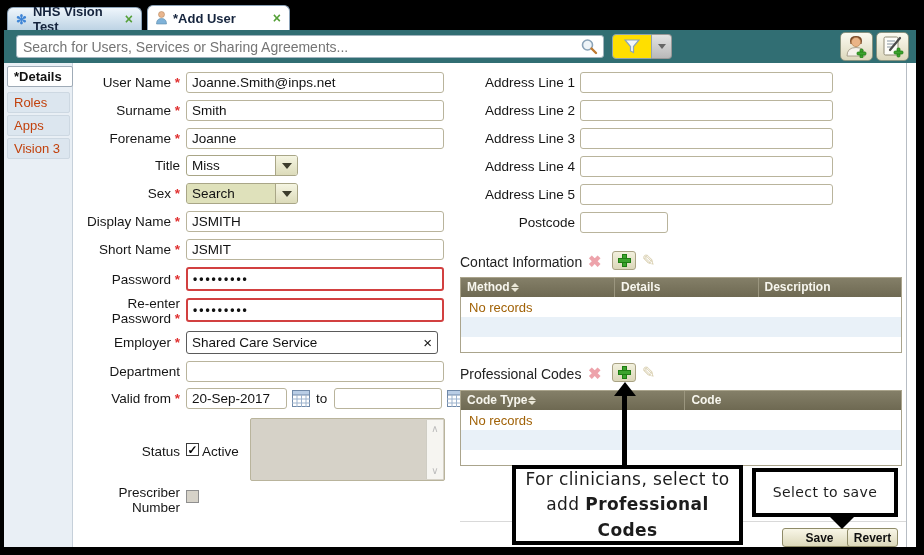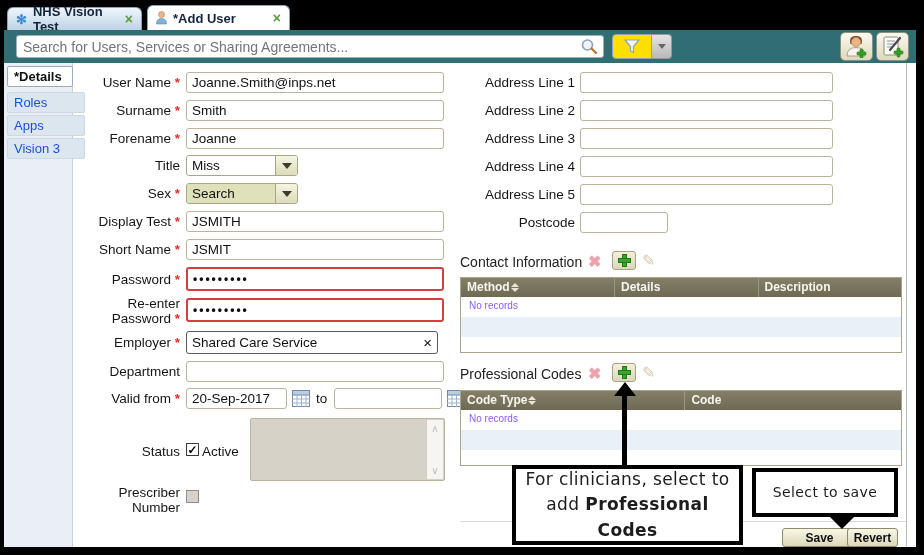--- a/index.html
+++ b/index.html
@@ -33,22 +33,22 @@
           border-top:5px solid #666;}
   .toolbtn{top:2px;width:33px;height:29px;background:linear-gradient(#fbfaf0,#ddd8bd);
            border:1px solid #87927f;border-radius:5px;display:flex;align-items:center;justify-content:center;}
 
   
   .content{left:0;top:59px;width:912px;height:484px;background:#fff;}
   .edge-r{left:902px;top:0;width:1px;height:484px;background:#b7bdc4;}
 
   
   .sidebar{left:0;top:0;width:69px;height:484px;background:#e9eff5;border-right:1px solid #c6d0da;}
-  .side-item{left:3px;width:78px;height:21px;display:flex;align-items:center;padding-left:6px;
-             font-size:13px;color:#1d4ed8;background:#dce6ef;border:1px solid #cdd8e2;border-radius:2px;}
+  .side-item{left:3px;width:63px;height:21px;display:flex;align-items:center;padding-left:6px;
+             font-size:13px;color:#c2410c;background:#dce6ef;border:1px solid #cdd8e2;border-radius:2px;}
   .side-item.active{background:#fff;color:#111;font-weight:bold;border:1px solid #9fabb7;width:66px;}
 
   
   .lbl{font-size:13.5px;color:#161616;text-align:right;line-height:15px;}
   .req{color:#e03131;font-weight:bold;}
   .inp{height:21px;border:1px solid #b9b49c;border-radius:3px;background:#fff;
        font-family:"Liberation Sans",sans-serif;font-size:13.5px;color:#111;padding:8px 5px;}
   .inp.red{border:2px solid #d24040;height:24px;font-weight:bold;letter-spacing:2px;font-size:12px;}
   .dd{height:21px;border:1px solid #a9a687;border-radius:3px;display:flex;background:#fff;overflow:hidden;}
   .dd .val{flex:1;font-size:13.5px;color:#111;padding:2px 5px;}
@@ -81,21 +81,21 @@
 
   
   .tbl{border:1px solid #aaa48c;background:#fff;}
   .thead{display:flex;background:linear-gradient(#847f68,#6e6952);color:#f7f6ee;
          font-size:12px;font-weight:bold;height:19px;line-height:19px;}
   .thead .c{padding-left:6px;border-right:1px solid #9b967f;display:flex;align-items:center;gap:1px;}
   .sorticon{display:inline-flex;flex-direction:column;gap:1px;}
   .sorticon i{width:0;height:0;border-left:4px solid transparent;border-right:4px solid transparent;}
   .sorticon .up{border-bottom:4px solid #e9e6d6;}
   .sorticon .dn{border-top:4px solid #e9e6d6;}
-  .trow{font-size:10px;color:#8b5cf6;padding:3px 0 0 8px;}
+  .trow{font-size:13px;color:#a16207;padding:3px 0 0 8px;}
   .trow.blue{background:#e9f1f8;}
 
   
   .callout{background:#fff;border:4px solid #000;display:flex;flex-direction:column;
            align-items:center;justify-content:center;font-family:"DejaVu Sans",sans-serif;
            font-size:17px;color:#1c1c1c;letter-spacing:.4px;line-height:1.5;text-align:center;}
   .arrow-shaft{width:5px;background:#000;}
   .arrow-head-up{width:0;height:0;border-left:11px solid transparent;border-right:11px solid transparent;
                  border-bottom:14px solid #000;}
   .arrow-head-dn{width:0;height:0;border-left:12px solid transparent;border-right:12px solid transparent;
@@ -184,21 +184,21 @@
       <div class="abs side-item" style="top:75px;">
         <span>Vision 3</span>
       </div>
     </div>
 
     <div class="abs lbl" style="left:72px;top:12px;width:104px;"><span>User Name</span> <span class="req">*</span></div>
     <div class="abs lbl" style="left:72px;top:40px;width:104px;"><span>Surname</span> <span class="req">*</span></div>
     <div class="abs lbl" style="left:72px;top:68px;width:104px;"><span>Forename</span> <span class="req">*</span></div>
     <div class="abs lbl" style="left:72px;top:95px;width:104px;"><span>Title</span></div>
     <div class="abs lbl" style="left:72px;top:123px;width:104px;"><span>Sex</span> <span class="req">*</span></div>
-    <div class="abs lbl" style="left:72px;top:151px;width:104px;"><span>Display Test</span> <span class="req">*</span></div>
+    <div class="abs lbl" style="left:72px;top:151px;width:104px;"><span>Display Name</span> <span class="req">*</span></div>
     <div class="abs lbl" style="left:72px;top:179px;width:104px;"><span>Short Name</span> <span class="req">*</span></div>
     <div class="abs lbl" style="left:72px;top:209px;width:104px;"><span>Password</span> <span class="req">*</span></div>
     <div class="abs lbl" style="left:72px;top:233px;width:104px;"><span>Re-enter</span><br><span>Password</span> <span class="req">*</span></div>
     <div class="abs lbl" style="left:72px;top:272px;width:104px;"><span>Employer</span> <span class="req">*</span></div>
     <div class="abs lbl" style="left:72px;top:301px;width:104px;"><span>Department</span></div>
     <div class="abs lbl" style="left:72px;top:328px;width:104px;"><span>Valid from</span> <span class="req">*</span></div>
     <div class="abs lbl" style="left:72px;top:381px;width:104px;"><span>Status</span></div>
     <div class="abs lbl" style="left:72px;top:422px;width:104px;"><span>Prescriber</span><br><span>Number</span></div>
 
     <input class="abs inp" style="left: 182px; top: 9px; width: 258px;" value="Joanne.Smith@inps.net">

